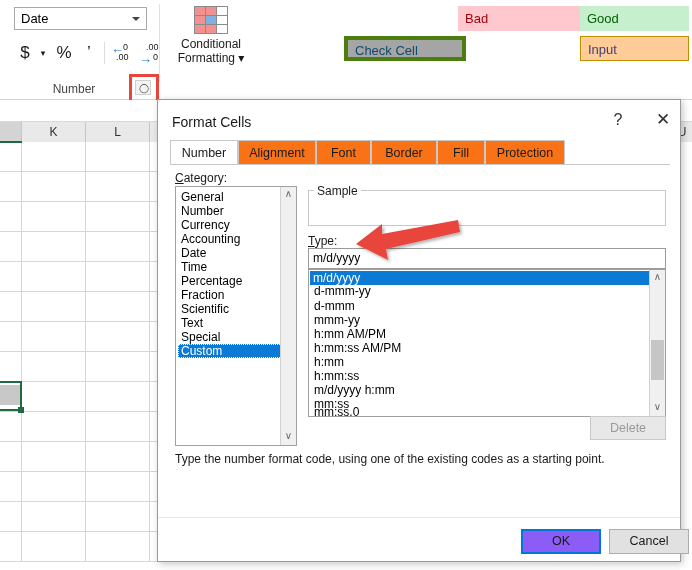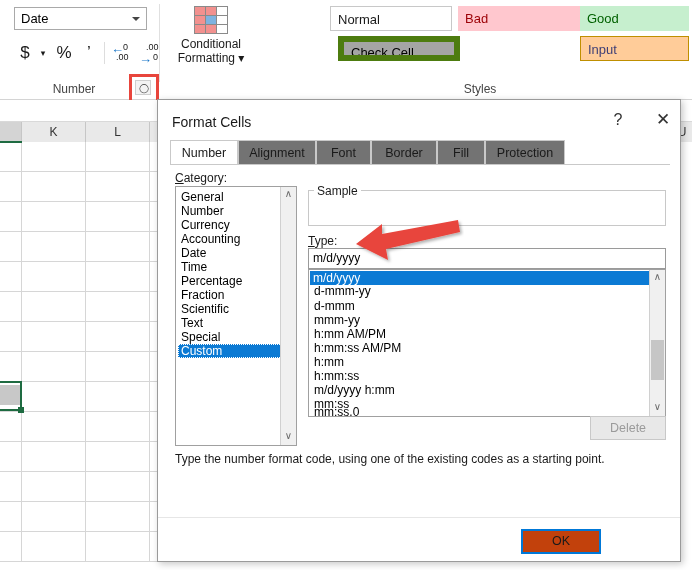--- a/index.html
+++ b/index.html
@@ -117,21 +117,21 @@
     position:absolute; top:6px; width:30px; height:28px;
     text-align:center; line-height:28px; color:#333;
   }
   .dlg-help { left: 445px; font-size:16px; }
   .dlg-close { left: 490px; font-size:17px; }
 
   .tabstrip { position:absolute; left:12px; top:40px; width:500px; height:25px; }
   .tab {
     position:absolute; top:0; height:25px; line-height:24px;
     font-size:12.5px; text-align:center; color:#1a1a1a;
-    border:1px solid #c9c9c9; background:#737373;
+    border:1px solid #c9c9c9; background:#f97316;
   }
   .tab.active { background:#ffffff; border-bottom:1px solid #ffffff; }
   .tab-underline { position:absolute; left:12px; top:64px; width:500px; height:1px; background:#c9c9c9; }
 
   .lbl-small { position:absolute; font-size:12px; color:#1a1a1a; }
 
   .listbox {
     position:absolute; background:#fff; border:1px solid #a0a0a0;
   }
   .listitem {
@@ -151,21 +151,21 @@
   .textinput {
     position:absolute; background:#fff; border:1px solid #9a9a9a;
     font-size:12px; line-height:19px; padding-left:4px; color:#000;
   }
 
   .btn {
     position:absolute; background:#e1e1e1; border:1px solid #adadad;
     font-size:12.5px; text-align:center; color:#1a1a1a;
   }
   .btn.disabled { color:#9a9a9a; background:#e8e8e8; border-color:#c8c8c8; }
-  .btn.default { border:2px solid #0078d7; background:#c2410c;text-align:center; }
+  .btn.default { border:2px solid #0078d7; background:#8b5cf6;text-align:center; }
 
   .hint { position:absolute; font-size:12px; color:#1a1a1a; }
 
   .dlg-footer-sep { position:absolute; left:0; top:417px; width:522px; height:1px; background:#e6e6e6; }
 
   
   .red-arrow { position:absolute; left:352px; top:218px; width:112px; height:48px; }
 </style>
 </head>
 <body>
@@ -233,40 +233,36 @@
                  linear-gradient(to right, transparent 21px, #8a8a8a 21px, #8a8a8a 22px, transparent 22px),
                  linear-gradient(to bottom, transparent 8px, #8a8a8a 8px, #8a8a8a 9px, transparent 9px),
                  linear-gradient(to bottom, transparent 17px, #8a8a8a 17px, #8a8a8a 18px, transparent 18px);"></div>
         </div>
         <div class="lbl">Conditional</div>
         <div class="lbl" style="margin-top:0;">Formatting ▾</div>
       </div>
 
 
       <div class="gallery" style="left:170px; top:6px; width:362px; height:54px;">
-        <div class="style-chip" style="left:0; top:0; width:122px; background:#ffffff; color:#1a1a1a; border:1px solid #c8c8c8;">
-          <span>Normal</span>
-        </div>
         <div class="style-chip" style="left:128px; top:0; width:124px; background:#ffc7ce; color:#9c0006;">
           <span>Bad</span>
         </div>
         <div class="style-chip" style="left:250px; top:0; width:109px; background:#c6efce; color:#006100;">
           <span>Good</span>
         </div>
 
-        <div class="style-chip" style="left:8px; top:30px; width:122px; background:#a5a5a5; color:#000000; border:6px solid #4d7c0f; line-height:21px;">
+        <div class="style-chip" style="left:14px; top:30px; width:122px; background:#a5a5a5; color:#0c4a6e; border:4px solid #4d7c0f; line-height:21px;">
           <span>Check Cell</span>
         </div>
         <div class="style-chip" style="left:250px; top:30px; width:109px; background:#ffcc99; color:#3f3f76; border:1px solid #bf8f00;">
           <span>Input</span>
         </div>
 
       </div>
 
-      <div class="group-label" style="left:170px; width:300px;">Styles</div>
     </div>
   </div>
 
   <div class="launcher-highlight"></div>
 
   <div class="sheet">
     <div class="formulabar-strip"></div>
 
     <div class="colhdr-row">
       <div class="colhdr sel" style="left:0; width:22px;"></div>
@@ -428,20 +424,21 @@
       </div>
     </div>
 
     <div class="btn disabled" style="left:432px; top:316px; width:76px; height:24px; line-height:22px;">Delete</div>
 
     <div class="hint" style="left:17px; top:352px; width:490px;">Type the number format code, using one of the existing codes as a starting point.</div>
 
     <div class="dlg-footer-sep"></div>
 
     <div class="btn default" style="left:363px; top:429px; width:80px; height:25px; line-height:21px;">OK</div>
+    <div class="btn" style="left:451px; top:429px; width:80px; height:25px; line-height:23px;">Cancel</div>
   </div>
 
   <div class="red-arrow">
     <svg width="112" height="48" viewBox="0 0 112 48">
       <defs>
         <filter id="sh" x="-20%" y="-20%" width="160%" height="160%">
           <feDropShadow dx="2" dy="2" stdDeviation="1.6" flood-color="#000" flood-opacity="0.30"></feDropShadow>
         </filter>
       </defs>
       <path d="M4 26 L30 6 L30 16 L106 2 L108 14 L34 31 L36 42 Z" fill="#e8453c" filter="url(#sh)"></path>

